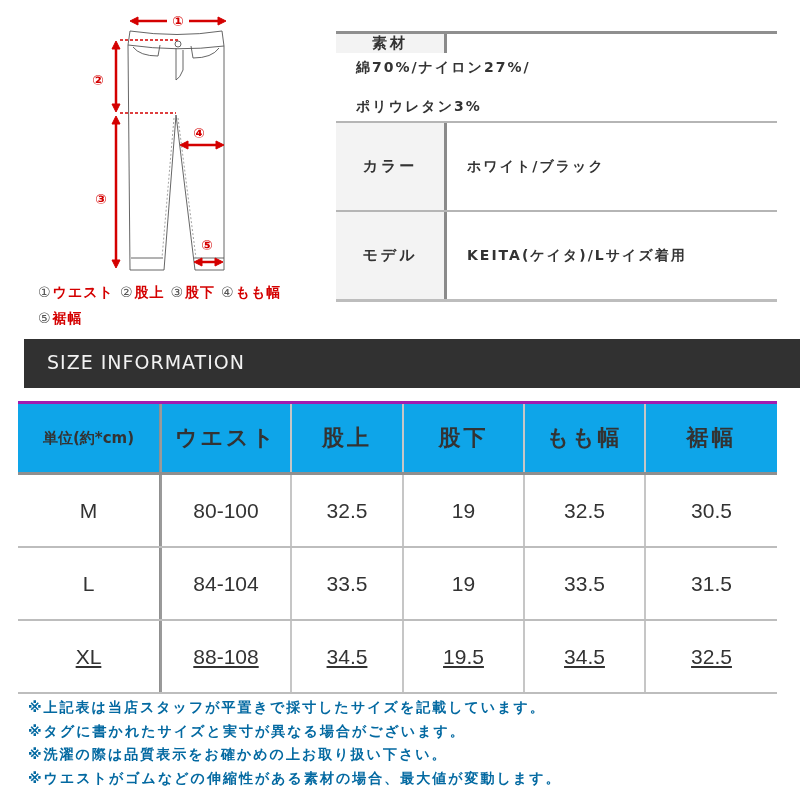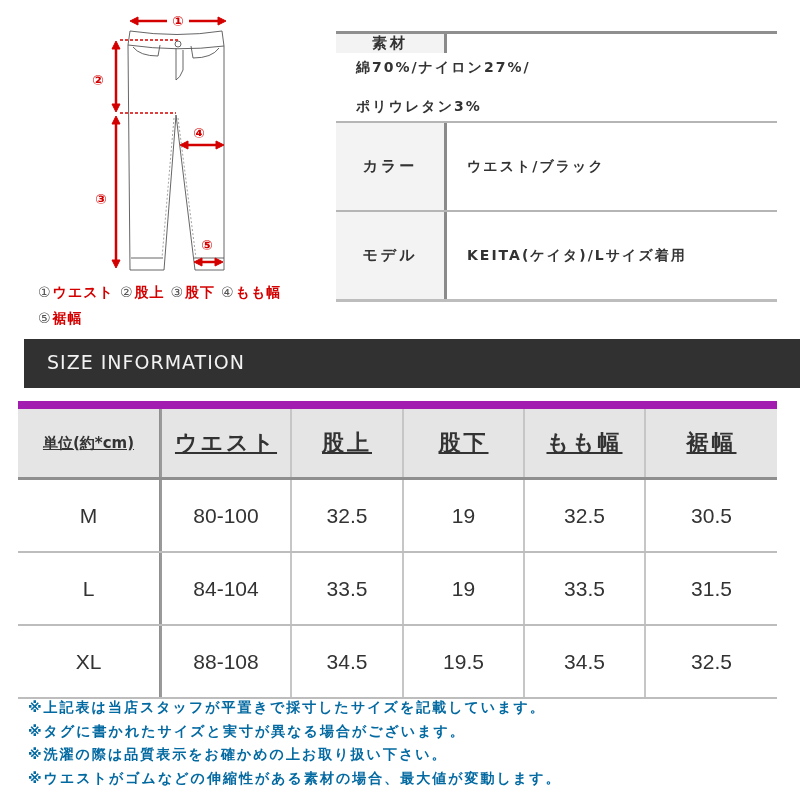--- a/index.html
+++ b/index.html
@@ -20,23 +20,23 @@
   .info-row:first-child { border-top:3px solid #8f8f8f;flex-direction:column; }
   .info-row:last-child { border-bottom:3px solid #bdbdbd; }
   .info-label { width:108px; background:#f3f3f3; border-right:3px solid #8a8a8a; display:flex; align-items:center; justify-content:center; font-size:15px; font-weight:bold; letter-spacing:3px; color:#333; }
   .info-value { flex:1; padding-left:20px; display:flex; flex-direction:column; justify-content:center; font-size:14px; font-weight:bold; letter-spacing:2px; color:#333; line-height:23px;gap:16px; }
 
   .banner { position:absolute; left:0; top:339px; width:800px; height:49px; background:#313131;margin-left:24px; }
   .banner-title { position:absolute; left:23px; top:12px; color:#f2f2f2; font-size:19px; letter-spacing:1px; font-family:"DejaVu Sans", sans-serif; }
 
   .size { position:absolute; left:18px; top:401px; width:759px; }
   .srow { display:flex; height:71px; border-top:2px solid #bdbdbd; }
-  .srow.head { background:#e5e5e5; border-top:8px solid #a21caf; border-bottom:3px solid #8f8f8f; height:68px;text-decoration:underline; }
+  .srow.head { background:#0ea5e9; border-top:3px solid #a21caf; border-bottom:3px solid #8f8f8f; height:68px; }
   .srow.head + .srow { border-top:none; }
-  .srow.last { border-bottom:2px solid #bdbdbd; }
+  .srow.last { border-bottom:2px solid #bdbdbd;text-decoration:underline; }
   .cell { display:flex; align-items:center; justify-content:center; border-left:2px solid #c6c6c6; font-size:21px; color:#333; font-family:"Liberation Sans", sans-serif; }
   .cell:first-child { border-left:none; }
   .cell.c0 { width:141px; border-right:1px solid #8f8f8f; }
   .cell.c1 { width:128px; border-left:2px solid #9a9a9a; }
   .cell.c2 { width:110px; }
   .cell.c3 { width:119px; }
   .cell.c4 { width:119px; }
   .cell.c5 { flex:1; }
   .head .cell { font-weight:bold; font-size:22px; letter-spacing:3px; font-family:"DejaVu Sans", sans-serif; }
   .head .cell.c0 { font-size:15px; letter-spacing:0; }
@@ -114,21 +114,21 @@
   <div class="info-row">
     <div class="info-label">素材</div>
     <div class="info-value">
       <span>綿70%/ナイロン27%/</span>
       <span>ポリウレタン3%</span>
     </div>
   </div>
   <div class="info-row">
     <div class="info-label">カラー</div>
     <div class="info-value">
-      <span>ウエスト/ブラック</span>
+      <span>ホワイト/ブラック</span>
     </div>
   </div>
   <div class="info-row">
     <div class="info-label">モデル</div>
     <div class="info-value">
       <span>KEITA(ケイタ)/Lサイズ着用</span>
     </div>
   </div>
 </div>
 

